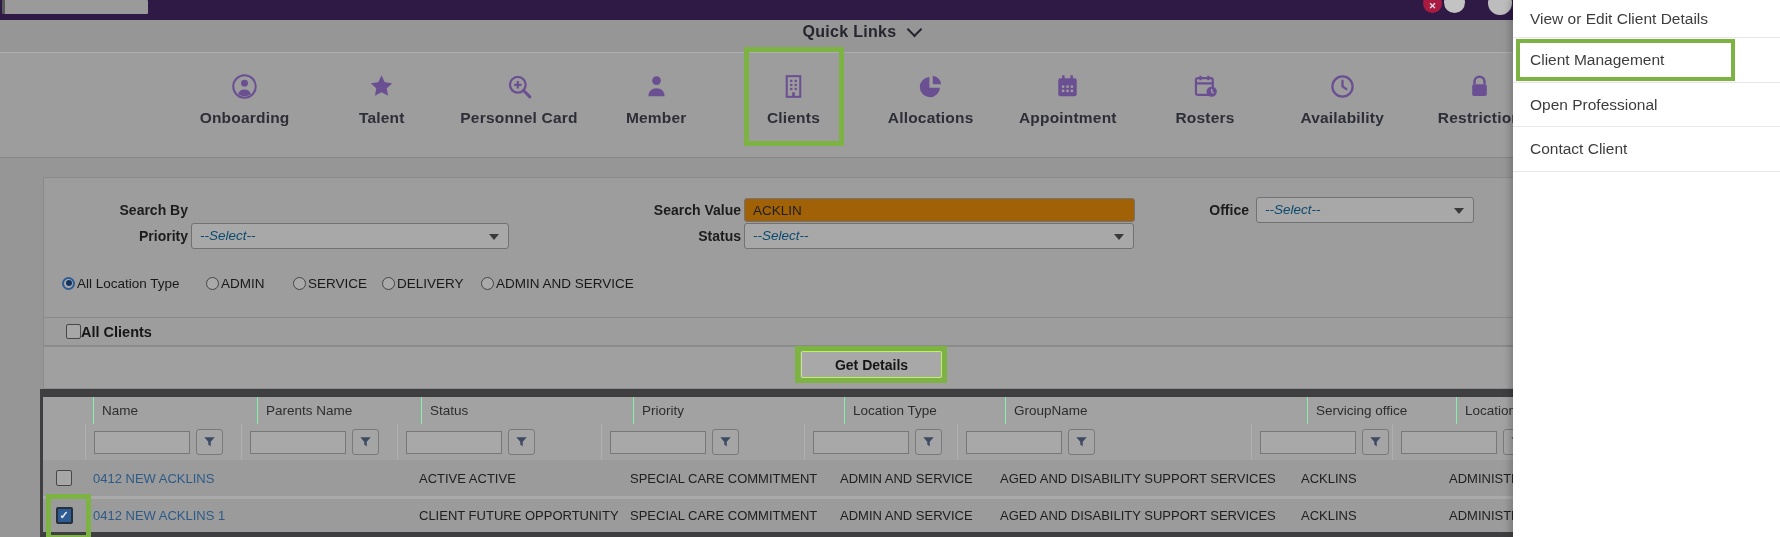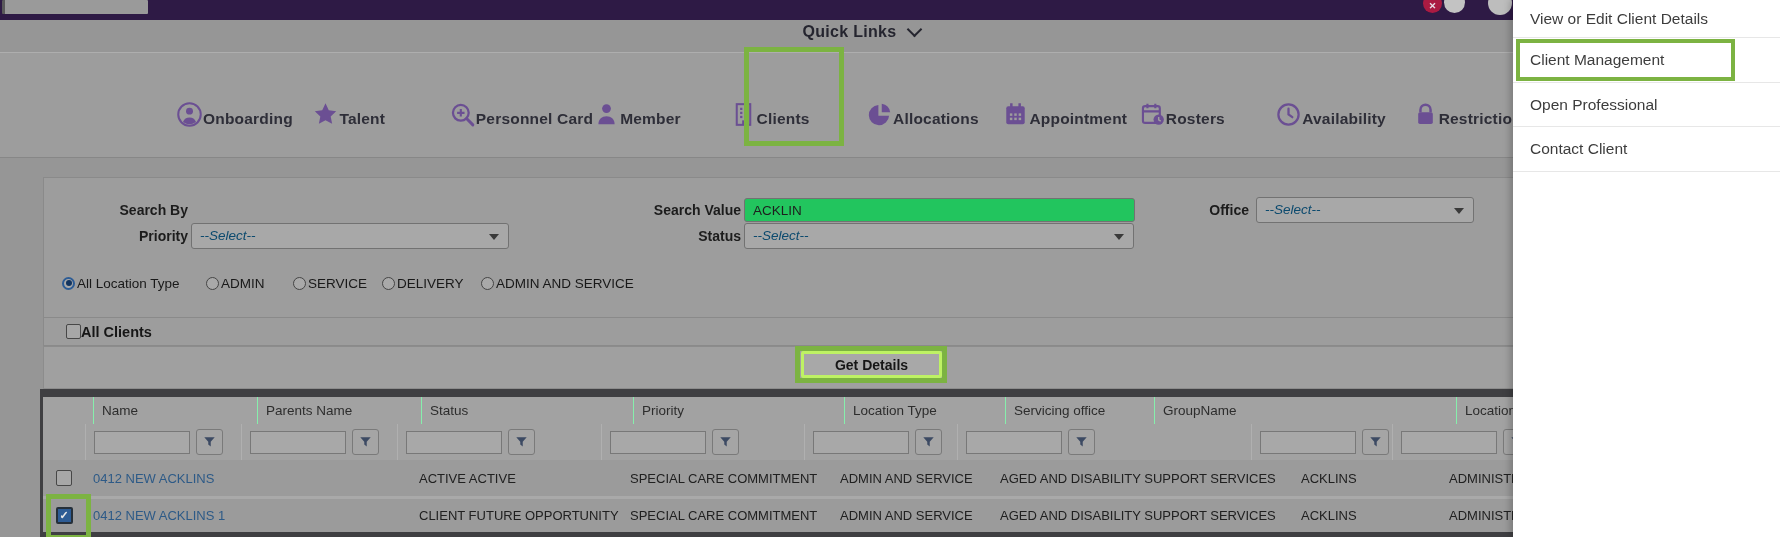--- a/index.html
+++ b/index.html
@@ -21,54 +21,54 @@
   .tb-light2{left:1488px;top:-9px;width:24px;height:24px;background:#bdbdbd;}
 
   
   .quicklinks-wrap{left:0;top:22px;width:1722px;height:20px;display:flex;align-items:center;justify-content:center;}
   .quicklinks{display:inline-flex;align-items:center;gap:12px;color:#25252f;font-size:16px;font-weight:bold;letter-spacing:.3px;}
   .chev{width:9px;height:9px;border-right:2.4px solid #25252f;border-bottom:2.4px solid #25252f;transform:rotate(45deg);margin-top:-5px;}
 
   
   .ribbon-panel{left:0;top:52px;width:1780px;height:106px;background:#9d9d9d;border-top:1px solid #aeaeae;border-bottom:1px solid #878787;}
   .ribbon{left:176px;top:52px;width:1372px;height:104px;display:flex;}
-  .nav-item{flex:1 1 0;display:flex;flex-direction:row;align-items:center;padding-top:21px;cursor:pointer;}
+  .nav-item{flex:1 1 0;display:flex;flex-direction:column;align-items:center;padding-top:21px;cursor:pointer;}
   .nav-icon{width:27px;height:27px;color:#6b4f93;}
   .nav-icon svg{width:100%;height:100%;display:block;}
   .nav-label{margin-top:9px;font-size:15.5px;font-weight:bold;color:#2e2e38;letter-spacing:.2px;white-space:nowrap;}
 
   
   .green-box{border:5px solid #7cb342;z-index:40;pointer-events:none;}
   .gb-clients{left:744px;top:47px;width:100px;height:99px;}
   .gb-menu{left:1516px;top:39px;width:219px;height:42px;border-width:4px;z-index:60;}
   .gb-getdetails{left:795px;top:346px;width:152px;height:37px;}
   .gb-rowcheck{left:46px;top:494px;width:45px;height:46px;}
 
   
   .search-panel{left:43px;top:177px;width:1737px;height:141px;background:#9d9d9d;border:1px solid #8a8a8a;}
   .f-label{position:absolute;box-sizing:border-box;height:26px;line-height:26px;text-align:right;font-size:14px;font-weight:bold;color:#1c1c1c;}
   .select,.textbox{position:absolute;box-sizing:border-box;height:26px;background:#a8a8a8;border:1px solid #727272;border-radius:3px;
     font-size:13.5px;color:#2c2c2c;line-height:24px;padding:0 22px 0 8px;overflow:hidden;white-space:nowrap;}
-  .textbox{padding-right:8px;background:#22c55e;color:#1e1e1e;}
+  .textbox{padding-right:8px;background:#a16207;color:#1e1e1e;}
   .select .caret{position:absolute;right:9px;top:10px;width:0;height:0;border-left:5px solid transparent;border-right:5px solid transparent;border-top:6px solid #3a3a3a;}
   .placeholder{font-style:italic;color:#0c4a6e;}
 
   .radio-item{position:absolute;top:94px;height:22px;display:flex;align-items:center;}
   .radio{width:13px;height:13px;border-radius:50%;background:#a9a9a9;border:1px solid #454545;box-sizing:border-box;}
   .radio.sel{border:2px solid #2d5c95;background:#a9a9a9;display:flex;align-items:center;justify-content:center;}
   .radio.sel::after{content:"";width:6px;height:6px;border-radius:50%;background:#12345f;}
   .radio-label{margin-left:2px;font-size:13.5px;color:#191919;white-space:nowrap;}
 
   .allclients-band{left:43px;top:318px;width:1737px;height:28px;background:#9d9d9d;border:1px solid #8a8a8a;border-top:none;display:flex;align-items:center;}
   .checkbox{width:15px;height:15px;background:#a7a7a7;border:1.5px solid #474747;border-radius:2px;box-sizing:border-box;}
   .allclients-band .checkbox{margin-left:22px;}
   .allclients-label{margin-left:0;font-size:14.5px;font-weight:bold;color:#161616;}
 
   .button-band{left:43px;top:346px;width:1737px;height:43px;background:#a0a0a0;border:1px solid #8c8c8c;}
-  .get-details-btn{left:801px;top:351px;width:141px;height:27px;background:#a8a8a8;border:3px solid #bef264;border-radius:2px;
+  .get-details-btn{left:801px;top:351px;width:141px;height:27px;background:#a8a8a8;border:1px solid #bef264;border-radius:2px;
     font-size:14px;font-weight:bold;color:#161616;display:flex;align-items:center;justify-content:center;cursor:pointer;}
 
   
   .grid{left:40px;top:389px;width:1740px;height:148px;background:#3f3f42;padding:8px 0 5px 3px;}
   .grid-inner{width:100%;height:100%;background:#a2a2a2;overflow:hidden;display:flex;flex-direction:column;}
   .grow{display:flex;}
   .c0{width:42px;flex:none;}
   .c1{width:155px;flex:none;}
   .c2{width:155px;flex:none;}
   .c3{width:203px;flex:none;}
@@ -300,22 +300,22 @@
 
 <div class="abs grid">
   <div class="grid-inner">
     <div class="grow hdr-row">
       <div class="hdr-cell c0"></div>
       <div class="hdr-cell c1">Name</div>
       <div class="hdr-cell c2">Parents Name</div>
       <div class="hdr-cell c3">Status</div>
       <div class="hdr-cell c4">Priority</div>
       <div class="hdr-cell c5">Location Type</div>
+      <div class="hdr-cell c6">GroupName</div>
       <div class="hdr-cell c7">Servicing office</div>
-      <div class="hdr-cell c6">GroupName</div>
       <div class="hdr-cell c8">Location function</div>
     </div>
 
     <div class="grow filter-row">
       <div class="filter-cell c0"></div>
       <div class="filter-cell c1">
         <span class="filter-input"></span>
         <span class="funnel-btn">
             <svg viewBox="0 0 20 20">
               <path d="M2 2h16l-6.1 7v7l-3.8-2.8V9z" fill="#3c4a63"></path>

